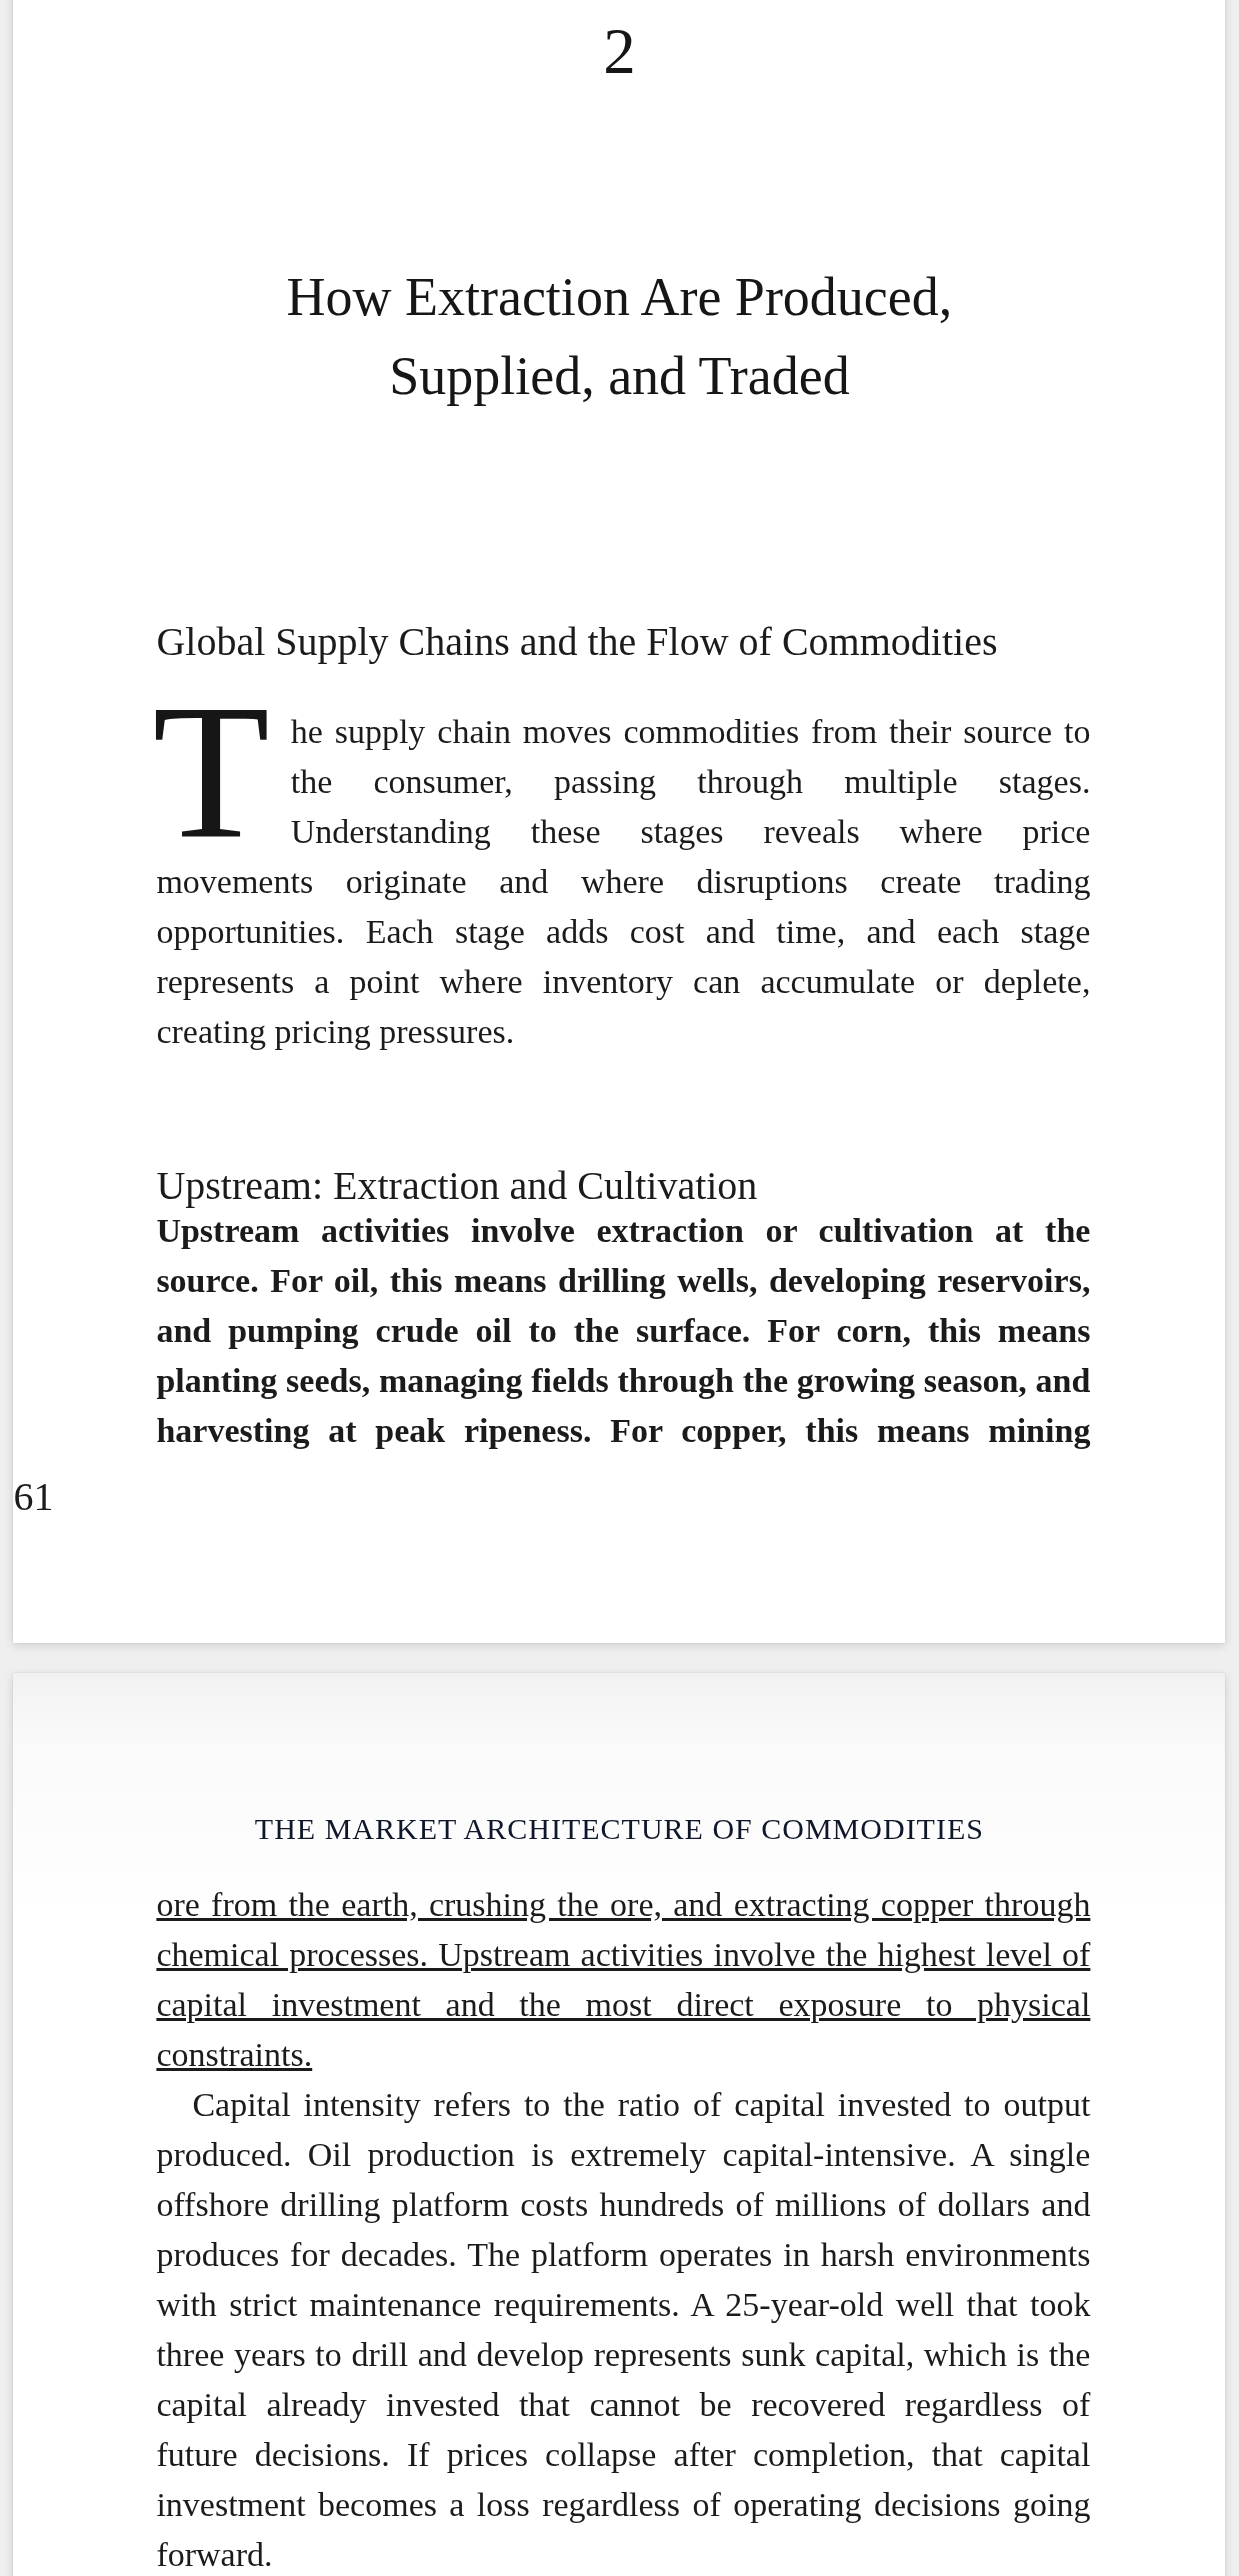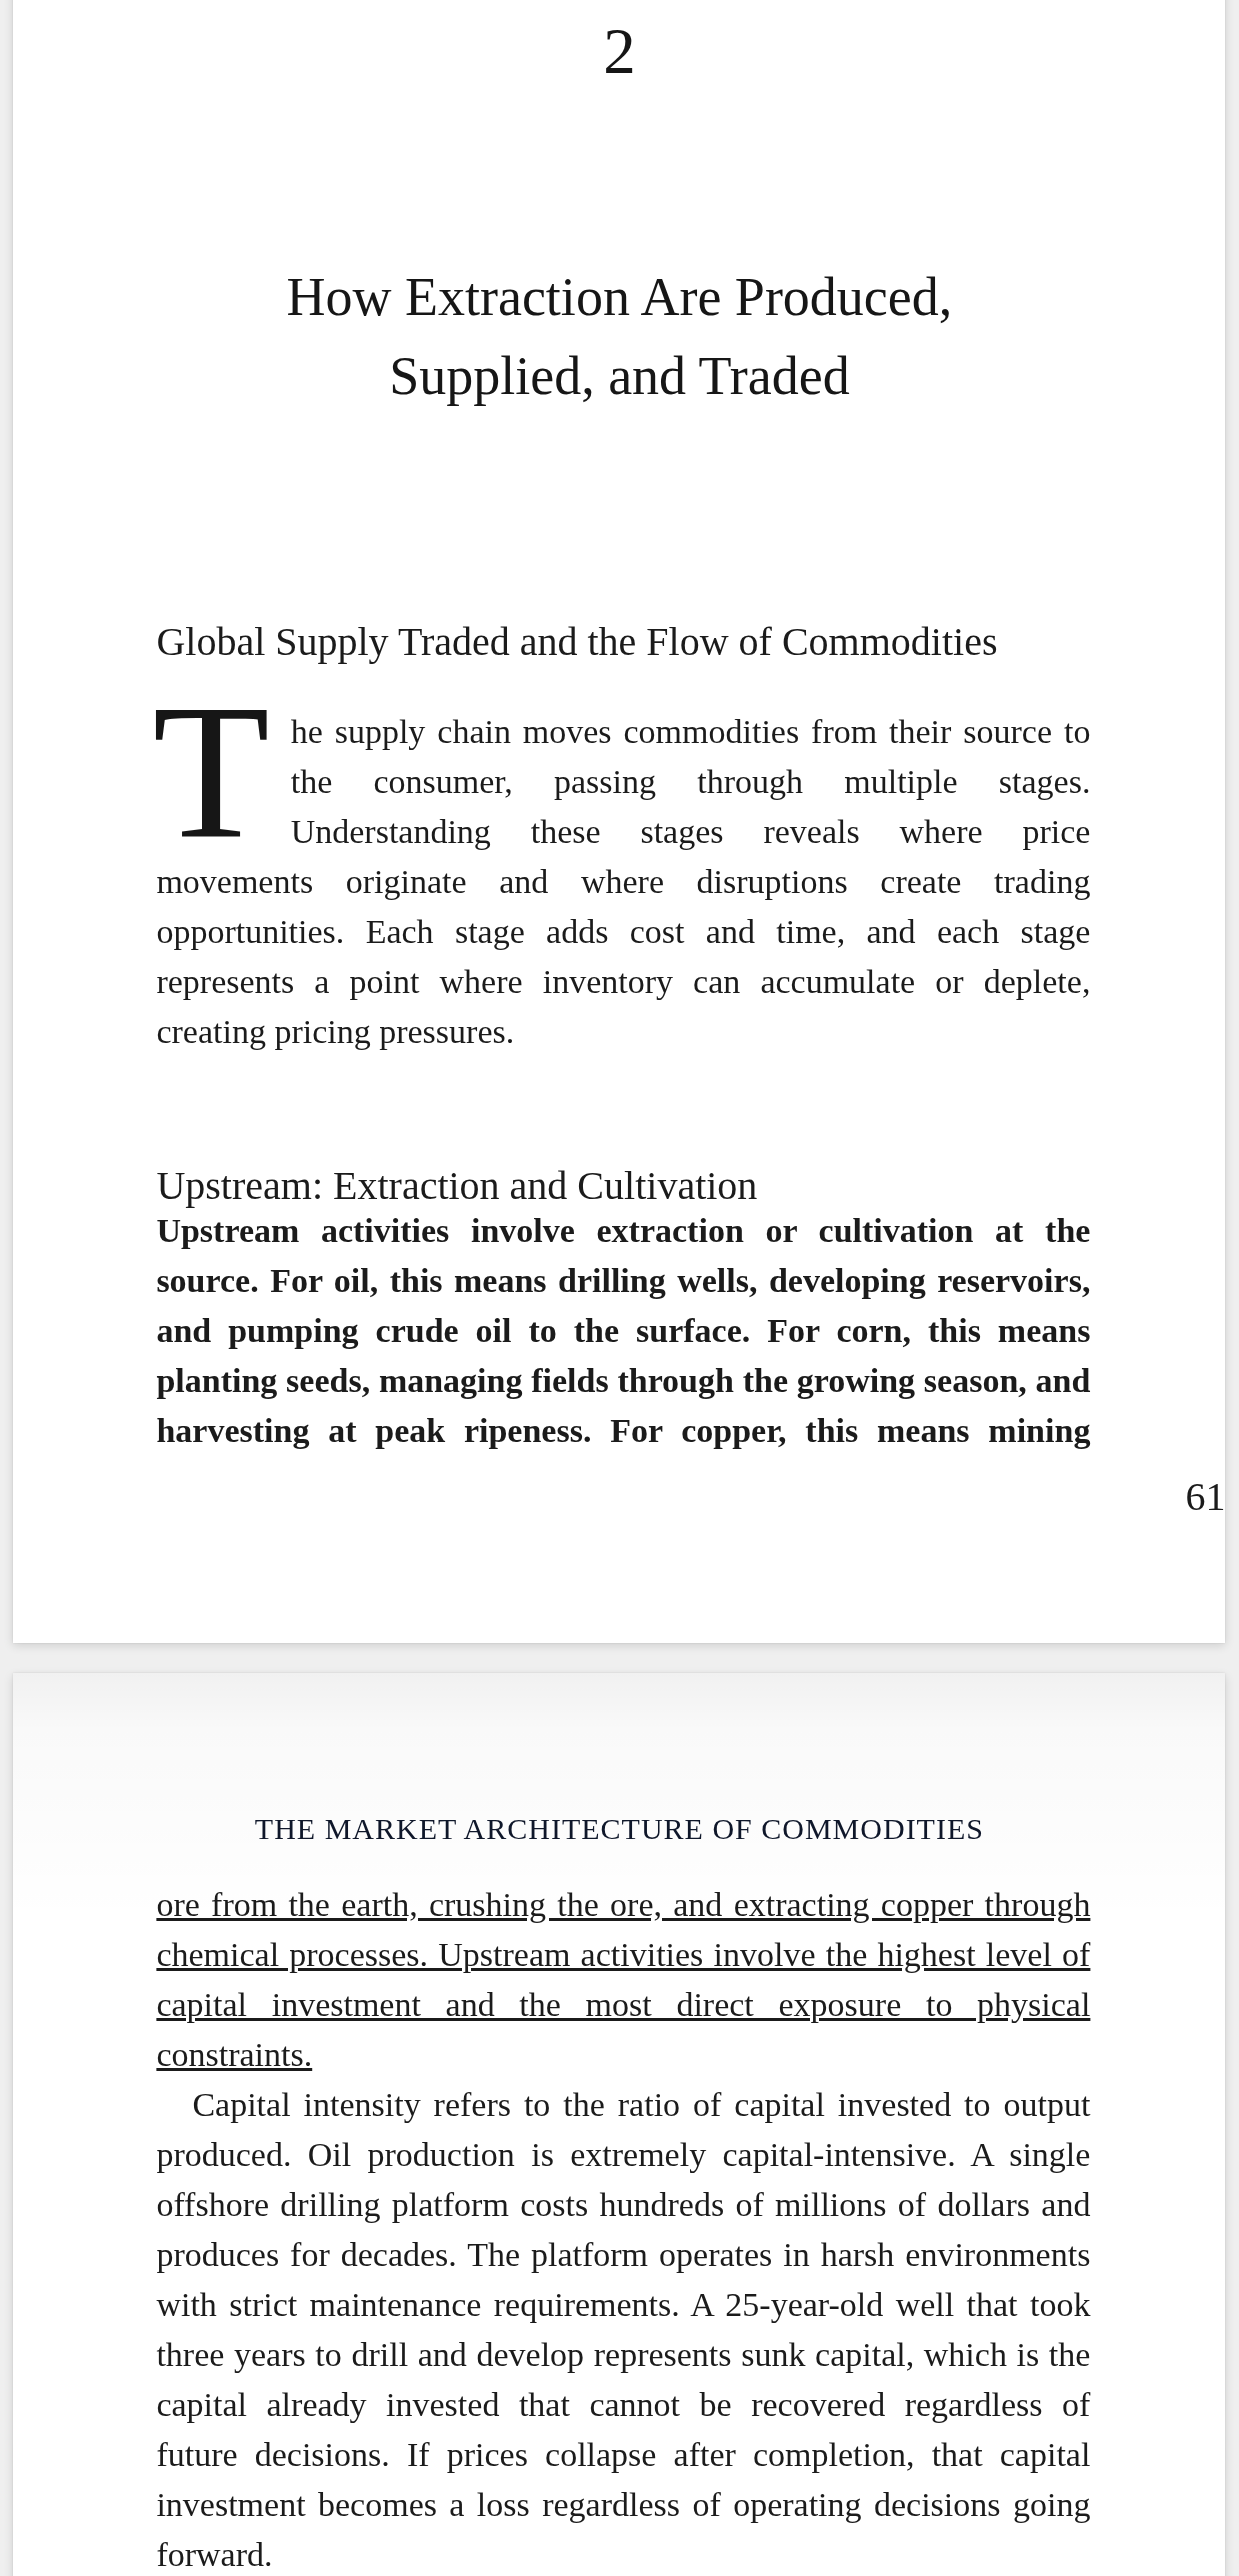--- a/index.html
+++ b/index.html
@@ -91,21 +91,21 @@
     top: -35px;
     left: -3.8px;
     font-size: 192px;
     line-height: 192px;
     color: #161616;
   }
   .folio {
     position: absolute;
     top: 1496px;
     left: 0; right: 0;
-    text-align: right;
+    text-align: left;
     font-size: 40px;
     line-height: 1;
     color: #1b1b1b;
   }
   .running-header {
     position: absolute;
     top: 138px;
     left: 0; right: 0;
     text-align: center;
     font-size: 30px;
@@ -134,21 +134,21 @@
 <body>
 
 <div class="page" id="page-1">
   <div class="chapter-num">2</div>
 
   <div class="book-title">
     <div>How Extraction Are Produced,</div>
     <div>Supplied, and Traded</div>
   </div>
 
-  <div class="heading" id="heading-global">Global Supply Traded and the Flow of Commodities</div>
+  <div class="heading" id="heading-global">Global Supply Chains and the Flow of Commodities</div>
 
   <div class="body-block" id="para-1">
     <span class="dropcap">
         <span>T</span>
       </span><span>he supply chain moves commodities from their source to the consumer, passing through multiple stages. Understanding these stages reveals where price movements originate and where disruptions create trading opportunities. Each stage adds cost and time, and each stage represents a point where inventory can accumulate or deplete, creating pricing pressures.</span>
   </div>
 
   <div class="heading" id="heading-upstream">Upstream: Extraction and Cultivation</div>
 
   <div class="body-block" id="para-2">Upstream activities involve extraction or cultivation at the source. For oil, this means drilling wells, developing reservoirs, and pumping crude oil to the surface.  For corn, this means planting seeds, managing fields through the growing season, and harvesting at peak ripeness. For copper, this means mining</div>

